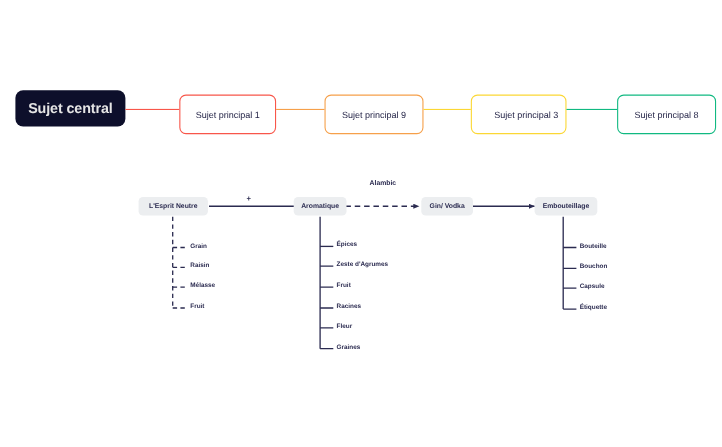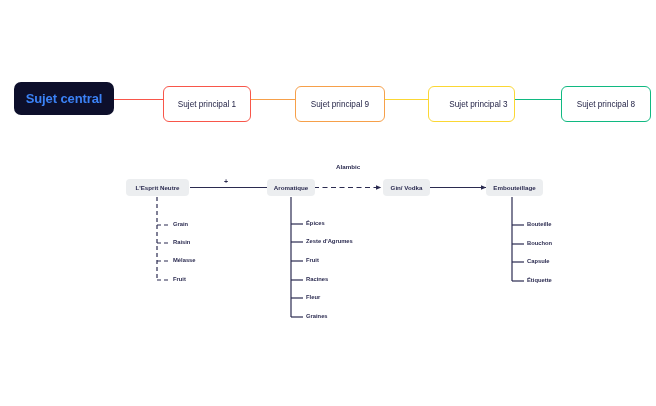--- a/index.html
+++ b/index.html
@@ -21,21 +21,21 @@
     top: 82px;
     width: 100px;
     height: 33px;
     background: #0d0f2b;
     border-radius: 7px;
     display: flex;
     align-items: center;
     justify-content: center;
     font-size: 13px;
     font-weight: bold;
-    color: #3b82f6;
+    color: #e5e5e5;
     letter-spacing: -0.1px;
   }
   .main-node {
     position: absolute;
     top: 86px;
     height: 36px;
     background: #ffffff;
     border: 1.6px solid #cccccc;
     border-radius: 6px;
     display: flex;

